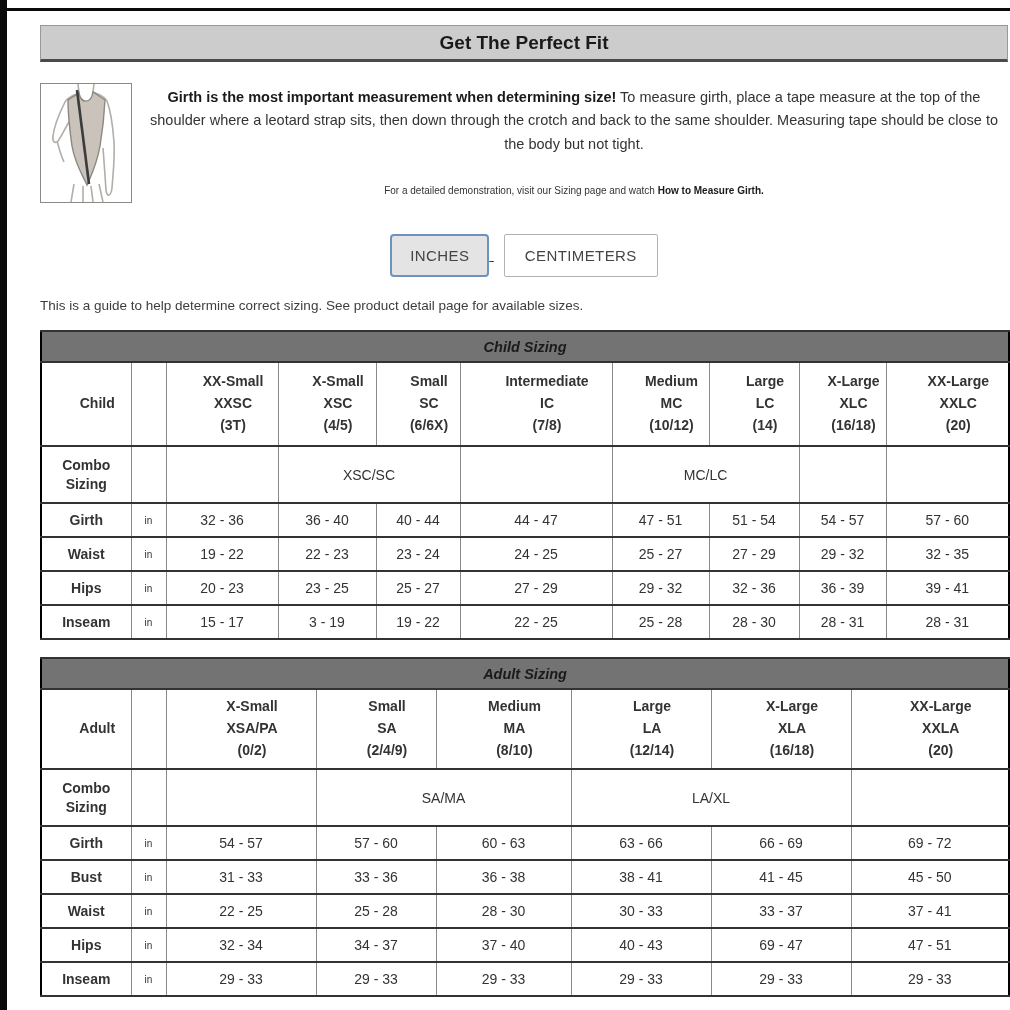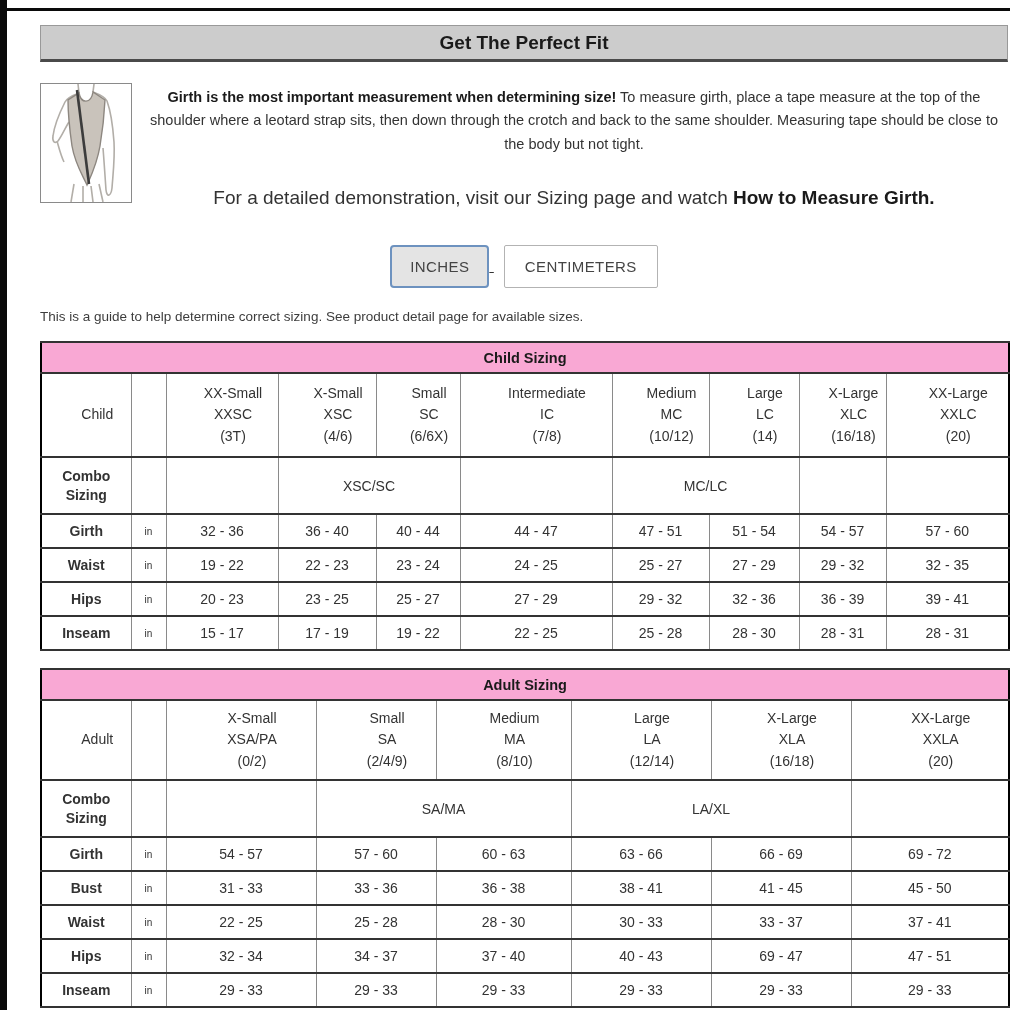--- a/index.html
+++ b/index.html
@@ -19,21 +19,21 @@
 
   .intro{display:flex;margin-top:20px;}
   .figure-box{
     width:90px;height:118px;border:1px solid #8a8a8a;flex:none;background:#fff;margin-top:1px;
   }
   .intro-text{
     flex:1;text-align:center;font-size:14.5px;line-height:1.62;
     padding:4px 6px 0 14px;color:#333;
   }
   .intro-text b{color:#1a1a1a;}
-  .demo-line{text-align:center;font-size:19px;margin-top:27px;color:#333;}
+  .demo-line{text-align:center;font-size:10px;margin-top:27px;color:#333;}
   .demo-line b{color:#1a1a1a;}
 
   .btn-row{text-align:center;margin-top:31px;text-decoration:underline;}
   .btn{
     display:inline-block;font-family:"Liberation Sans",sans-serif;font-size:15px;color:#444;
     cursor:pointer;vertical-align:middle;letter-spacing:.4px;
   }
   .btn-inches{
     background:#e4e4e4;border:2px solid #6d92bf;border-radius:4px;
     padding:11px 18px;
@@ -48,23 +48,23 @@
   table.size-table{
     border-collapse:collapse;table-layout:fixed;width:968px;margin-top:17px;
     border:2px solid #000;font-size:14px;color:#333;
   }
   table.size-table th,table.size-table td{
     border-left:1px solid #8a8a8a;border-right:1px solid #8a8a8a;
     border-top:2px solid #333;border-bottom:2px solid #333;
     text-align:center;vertical-align:middle;padding:1px 2px;overflow:hidden;
   }
   tr.title-row td{
-    background:#f9a8d4;font-weight:bold;font-size:14.5px;color:#1a1a1a;height:27px;
-  }
-  tr.header-row th{font-weight:normal;line-height:1.55;padding-left:24px;}
+    background:#737373;font-weight:bold;font-size:14.5px;color:#1a1a1a;height:27px;font-style:italic;
+  }
+  tr.header-row th{font-weight:bold;line-height:1.55;padding-left:24px;}
   tr.header-row.child-h th{height:80px;}
   tr.header-row.adult-h th{height:76px;}
   tr.combo-row td,tr.combo-row th{height:53px;}
   tr.combo-row th{font-weight:bold;line-height:1.35;}
   tr.data-row td,tr.data-row th{height:30px;}
   th.lbl{font-weight:bold;line-height:1.35;}
   td.unit{font-size:10px;margin-top:38px;}
   td.thick-left,th.thick-left{border-left:3px solid #333;}
 </style>
 </head>
@@ -133,21 +133,21 @@
       <th class="lbl">Child</th>
       <th></th>
       <th>
         <div>XX-Small</div>
         <div>XXSC</div>
         <div>(3T)</div>
       </th>
       <th>
         <div>X-Small</div>
         <div>XSC</div>
-        <div>(4/6)</div>
+        <div>(4/5)</div>
       </th>
       <th>
         <div>Small</div>
         <div>SC</div>
         <div>(6/6X)</div>
       </th>
       <th>
         <div>Intermediate</div>
         <div>IC</div>
         <div>(7/8)</div>
@@ -216,21 +216,21 @@
       <td>27 - 29</td>
       <td>29 - 32</td>
       <td>32 - 36</td>
       <td>36 - 39</td>
       <td>39 - 41</td>
     </tr>
     <tr class="data-row">
       <th class="lbl">Inseam</th>
       <td class="unit">in</td>
       <td>15 - 17</td>
-      <td>17 - 19</td>
+      <td>3 - 19</td>
       <td>19 - 22</td>
       <td>22 - 25</td>
       <td>25 - 28</td>
       <td>28 - 30</td>
       <td>28 - 31</td>
       <td>28 - 31</td>
     </tr>
   </tbody>
     </table>
 

